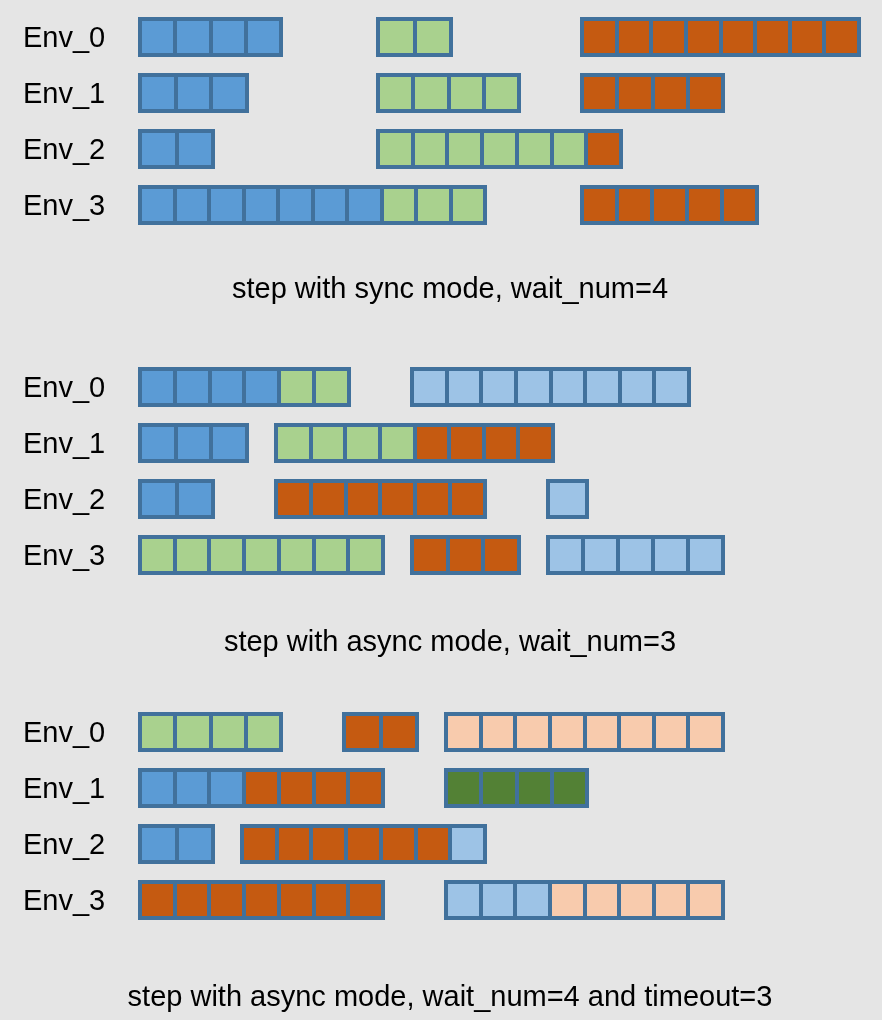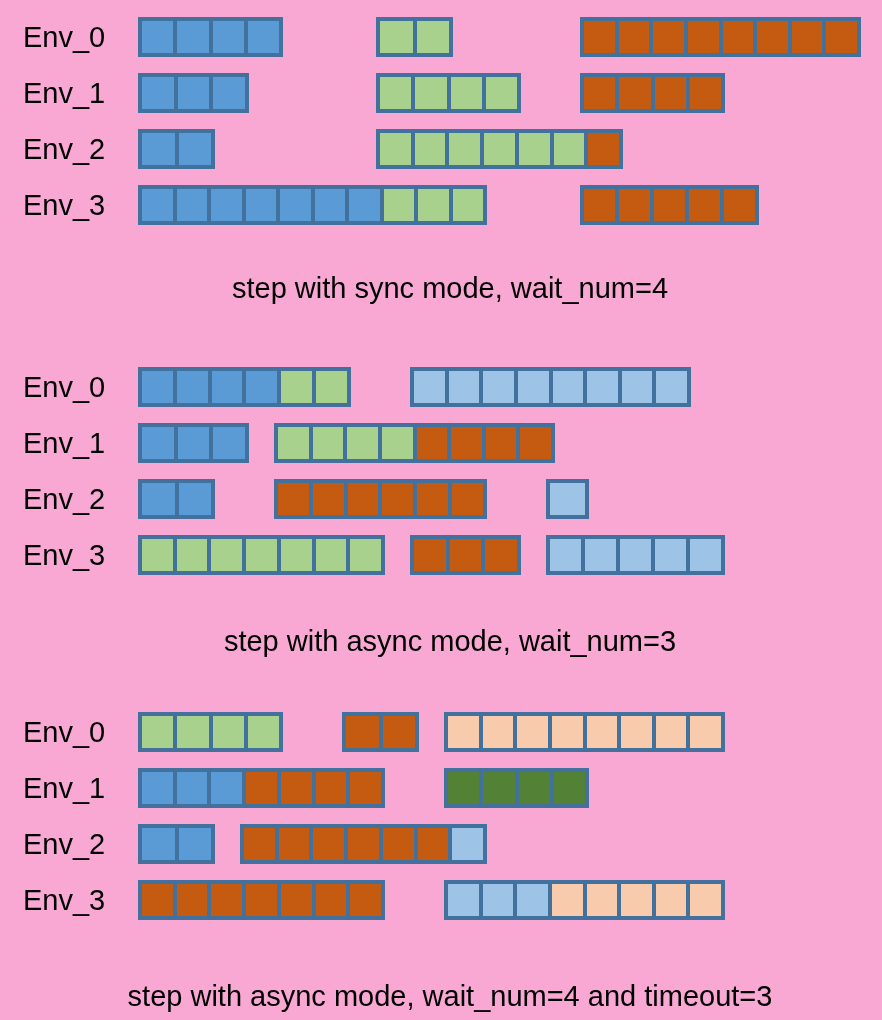--- a/index.html
+++ b/index.html
@@ -1,20 +1,20 @@
 <!DOCTYPE html>
 <html><head>
 <meta charset="utf-8">
 <style>
   html, body { margin: 0; padding: 0; background: #ffffff; }
   .canvas {
     position: relative;
     width: 882px;
     height: 1020px;
-    background: #f9a8d4;
+    background: #e5e5e5;
     font-family: "Liberation Sans", sans-serif;
     overflow: hidden;
   }
   .panel { position: absolute; left: 0; width: 882px; height: 350px; }
   .rows { position: absolute; left: 0; top: 0; width: 882px; height: 240px; }
   .row { position: absolute; left: 0; width: 882px; height: 40px; }
   .env-label {
     position: absolute;
     left: 23px;
     top: 0;

